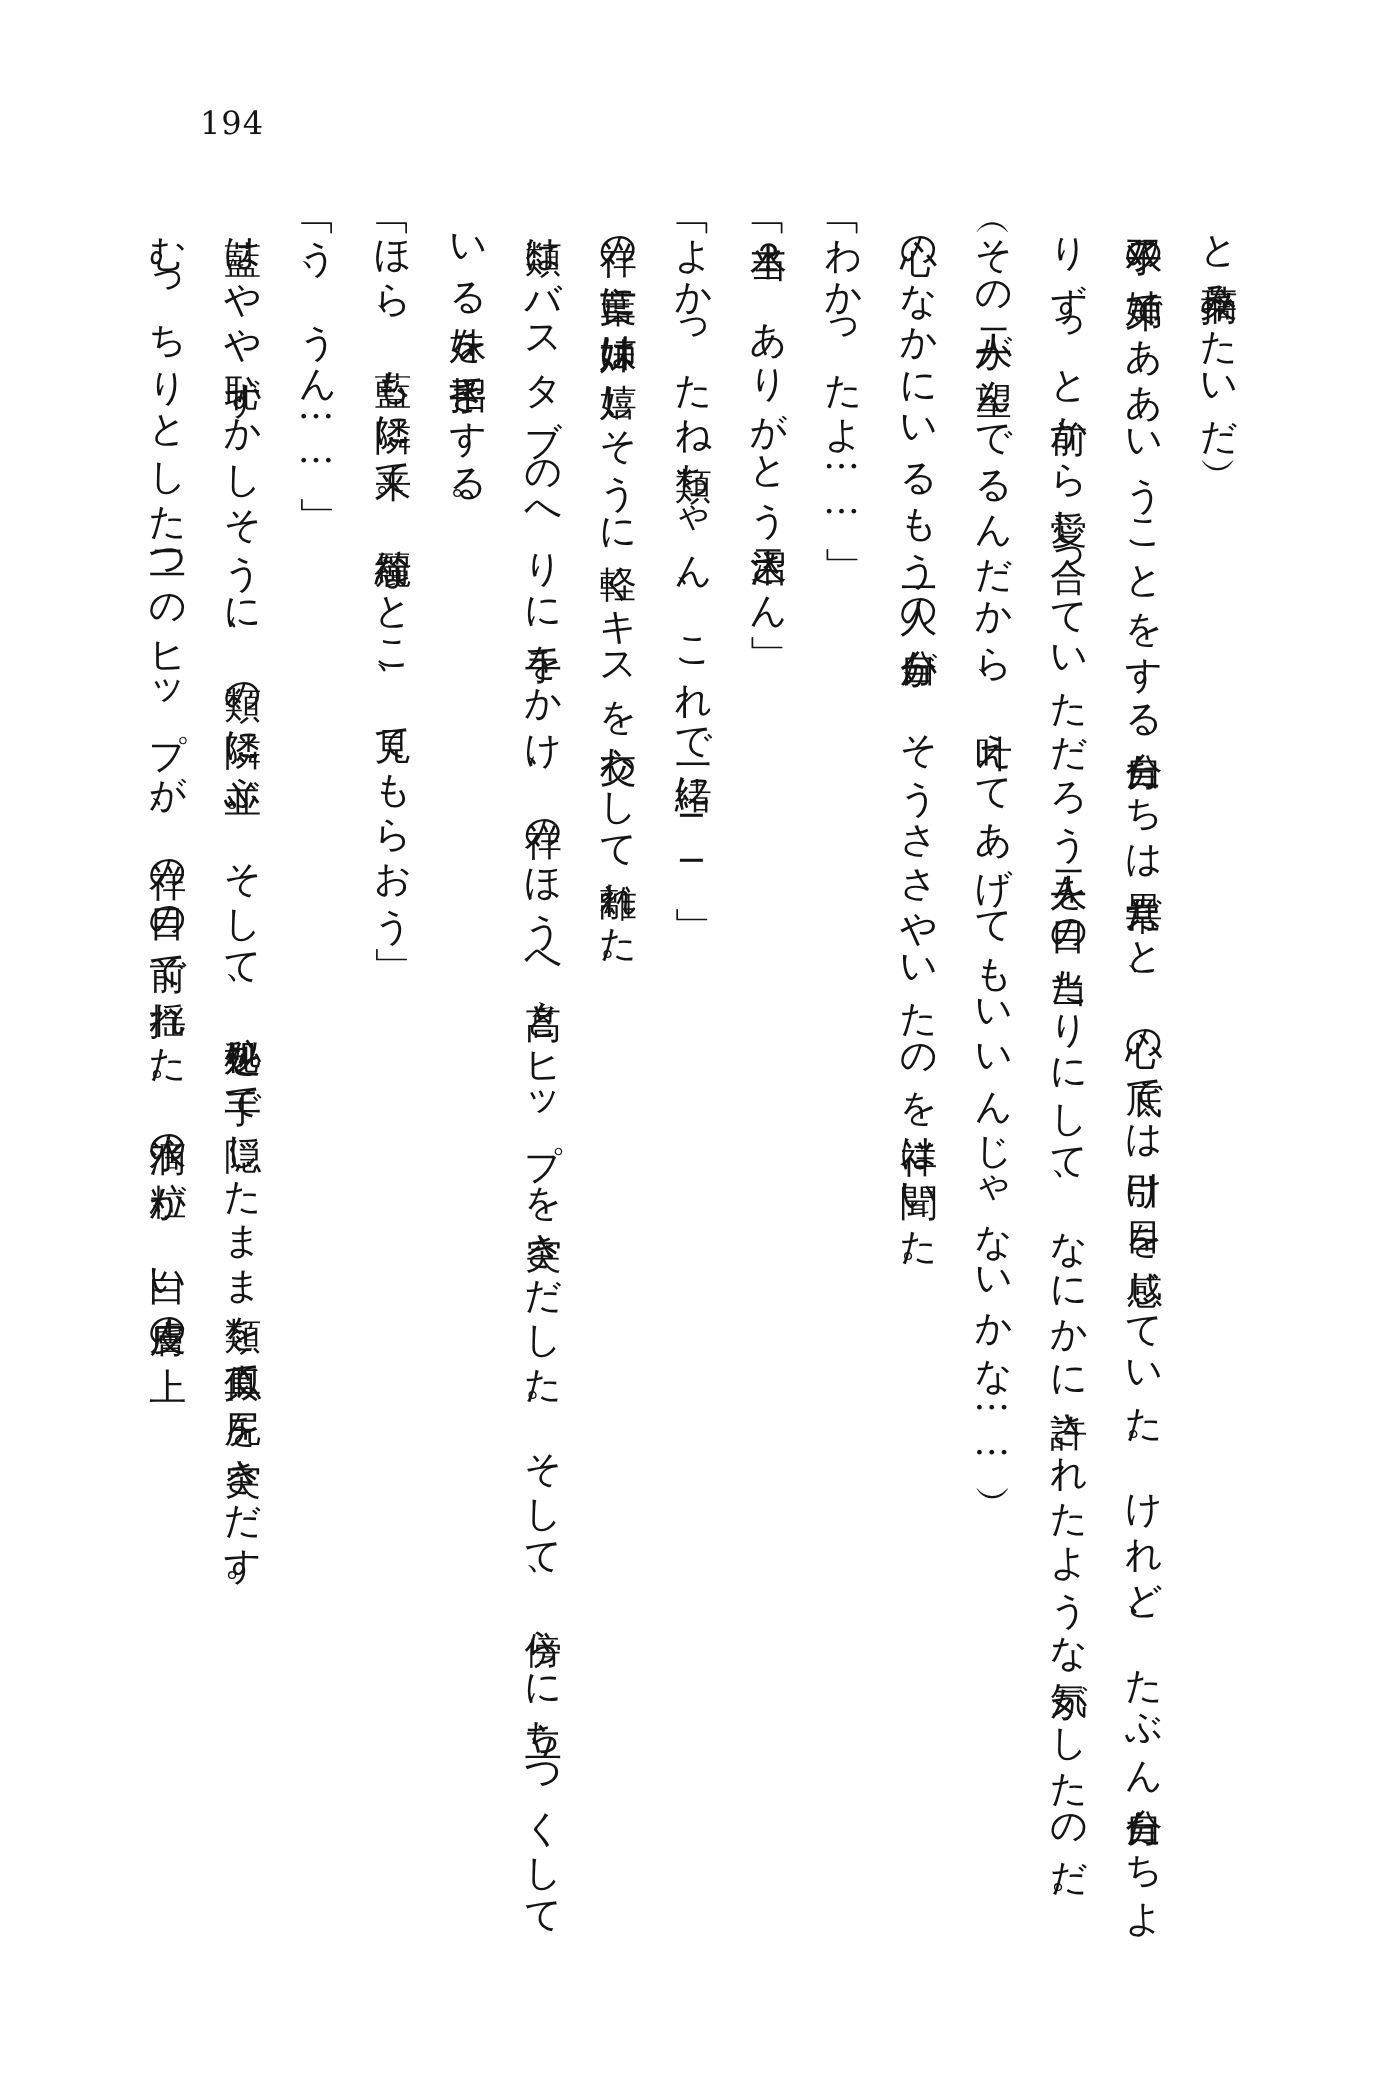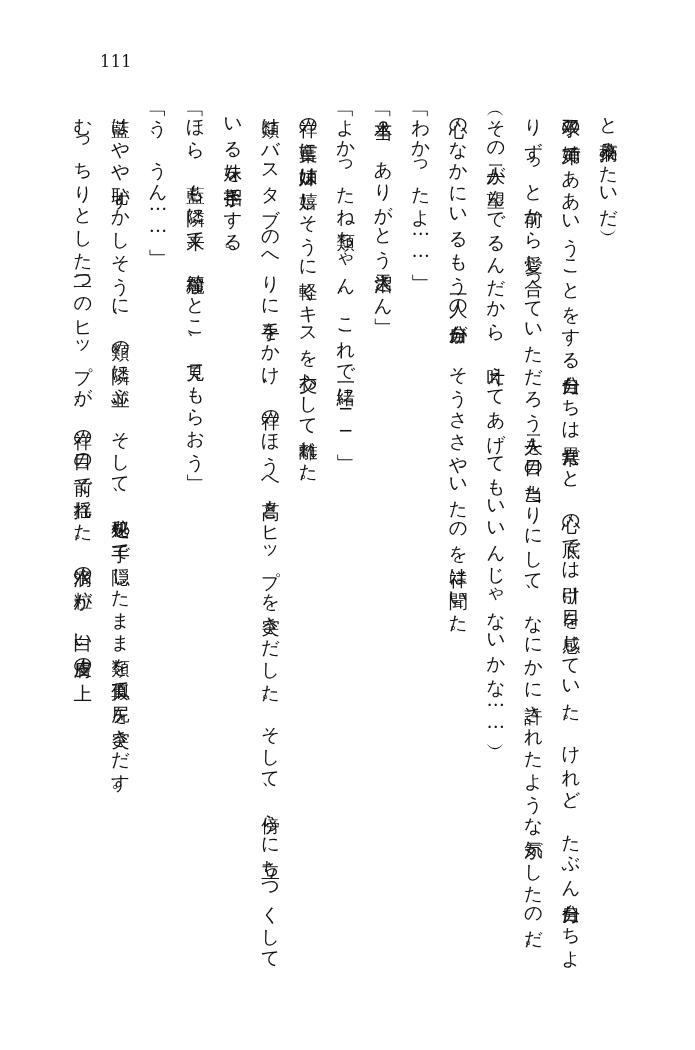--- a/index.html
+++ b/index.html
@@ -58,21 +58,21 @@
     margin: 0;
     padding: 0;
     text-indent: 0;
   }
 </style>
 </head>
 <body>
 
 <div class="page">
 
-  <div class="page-number">111</div>
+  <div class="page-number">194</div>
 
   <div class="body-text">
     <p>と菜摘みたいだ）</p>
     <p>双子の姉弟でああいうことをする自分たちは異常だと、心の底では引け目を感じていた。けれど、たぶん自分たちよりずっと前から愛し合っていただろう二人を目の当たりにして、なにかに許されたような気がしたのだ。</p>
     <p>（その二人が望んでるんだから、叶えてあげてもいいんじゃないかな……）</p>
     <p>心のなかにいるもう一人の自分が、そうささやいたのを祥は聞いた。</p>
     <p>「わかったよ……」</p>
     <p>「本当？　ありがとう天沼さん」</p>
     <p>「よかったね類ちゃん、これで一緒に──」</p>
     <p>祥の言葉に姉妹は嬉しそうに軽くキスを交わして離れた。</p>

